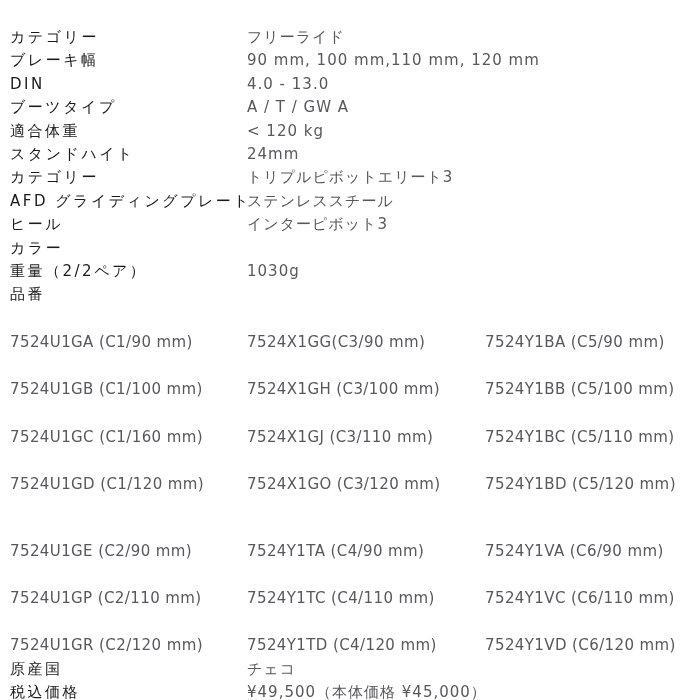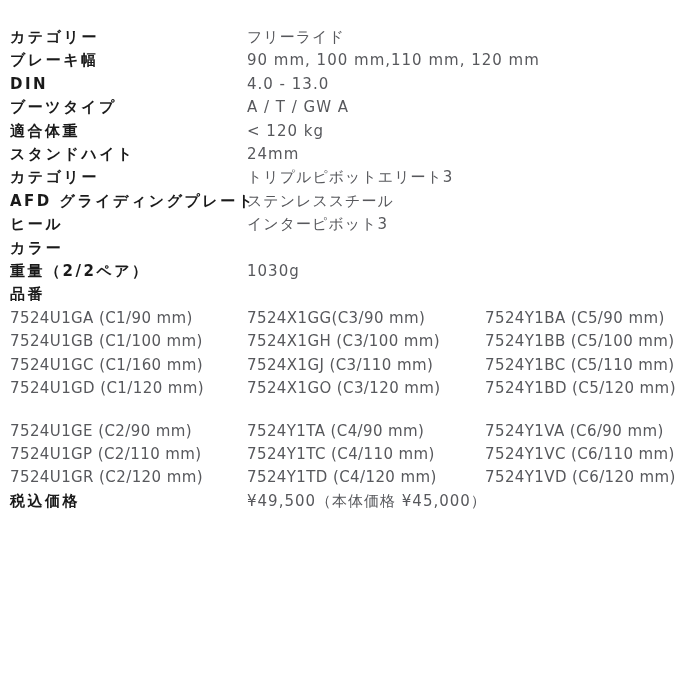--- a/index.html
+++ b/index.html
@@ -17,29 +17,30 @@
   .row {
     display: grid;
     grid-template-columns: 237px 1fr;
     line-height: 23.4px;
     white-space: nowrap;
   }
   .row.parts {
     grid-template-columns: 237px 238px 1fr;
   }
   .label {
-    font-weight: bold;
+    font-weight: normal;
     color: #1a1a1a;
     letter-spacing: 2.5px;
   }
   .value {
     letter-spacing: 1px;
   }
   .part-cell {
     letter-spacing: 0.4px;
+    margin-top: 24px;
   }
   .value-stack .value { display: block; }
   .spacer { height: 19px; }
 </style>
 </head>
 <body>
 
 <div class="sheet">
 
   <div class="row">
@@ -132,19 +133,23 @@
     <div class="value part-cell">7524U1GP (C2/110 mm)</div>
     <div class="value part-cell">7524Y1TC (C4/110 mm)</div>
     <div class="value part-cell">7524Y1VC (C6/110 mm)</div>
   </div>
   <div class="row parts">
     <div class="value part-cell">7524U1GR (C2/120 mm)</div>
     <div class="value part-cell">7524Y1TD (C4/120 mm)</div>
     <div class="value part-cell">7524Y1VD (C6/120 mm)</div>
   </div>
 
+  <div class="row">
+    <div class="label">原産国</div>
+    <div class="value">チェコ</div>
+  </div>
 
   <div class="row">
     <div class="label">税込価格</div>
     <div class="value">¥49,500（本体価格 ¥45,000）</div>
   </div>
 
 </div>
 
 </body></html>

